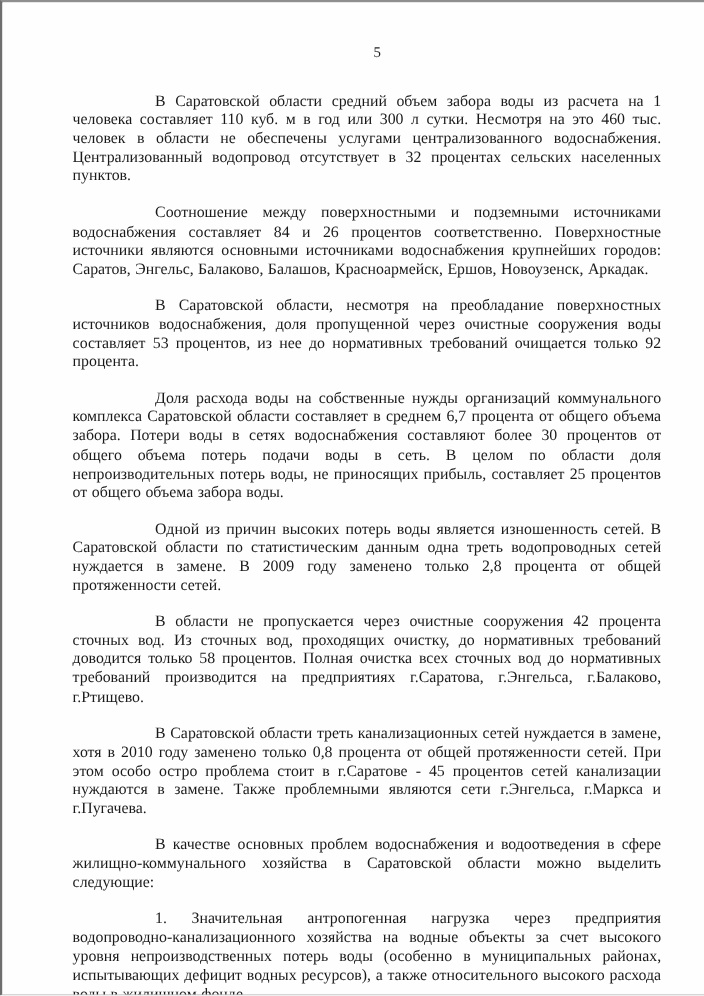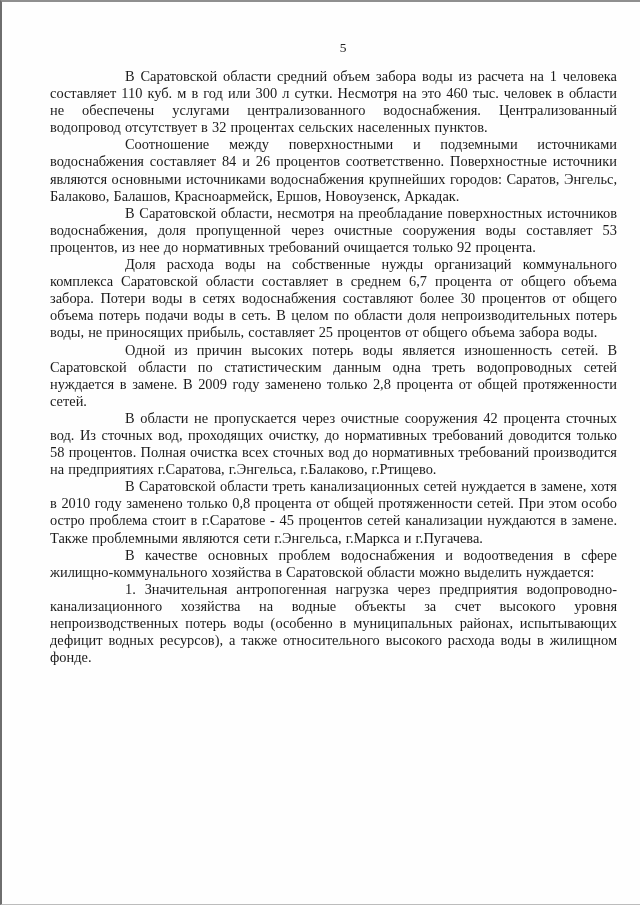--- a/index.html
+++ b/index.html
@@ -31,21 +31,21 @@
     line-height: 15px;
     color: #222222;
   }
   .text-body {
     position: absolute;
     top: 66px;
     left: 48px;
     width: 567px;
   }
   .text-body p {
-    margin: 0;
+    margin: 16px;
     padding: 0;
     text-indent: 75px;
     text-align: justify;
     font-size: 14.4px;
     line-height: 17.1px;
     word-spacing: 0.5px;
   }
 </style>
 </head>
 <body>
@@ -54,16 +54,16 @@
   <div class="page-number">5</div>
 
   <div class="text-body">
     <p>В Саратовской области средний объем забора воды из расчета на 1 человека составляет 110 куб. м в год или 300 л сутки. Несмотря на это 460 тыс. человек в области не обеспечены услугами централизованного водоснабжения. Централизованный водопровод отсутствует в 32 процентах сельских населенных пунктов.</p>
     <p>Соотношение между поверхностными и подземными источниками водоснабжения составляет 84 и 26 процентов соответственно. Поверхностные источники являются основными источниками водоснабжения крупнейших городов: Саратов, Энгельс, Балаково, Балашов, Красноармейск, Ершов, Новоузенск, Аркадак.</p>
     <p>В Саратовской области, несмотря на преобладание поверхностных источников водоснабжения, доля пропущенной через очистные сооружения воды составляет 53 процентов, из нее до нормативных требований очищается только 92 процента.</p>
     <p>Доля расхода воды на собственные нужды организаций коммунального комплекса Саратовской области составляет в среднем 6,7 процента от общего объема забора. Потери воды в сетях водоснабжения составляют более 30 процентов от общего объема потерь подачи воды в сеть. В целом по области доля непроизводительных потерь воды, не приносящих прибыль, составляет 25 процентов от общего объема забора воды.</p>
     <p>Одной из причин высоких потерь воды является изношенность сетей. В Саратовской области по статистическим данным одна треть водопроводных сетей нуждается в замене. В 2009 году заменено только 2,8 процента от общей протяженности сетей.</p>
     <p>В области не пропускается через очистные сооружения 42 процента сточных вод. Из сточных вод, проходящих очистку, до нормативных требований доводится только 58 процентов. Полная очистка всех сточных вод до нормативных требований производится на предприятиях г.Саратова, г.Энгельса, г.Балаково, г.Ртищево.</p>
     <p>В Саратовской области треть канализационных сетей нуждается в замене, хотя в 2010 году заменено только 0,8 процента от общей протяженности сетей. При этом особо остро проблема стоит в г.Саратове - 45 процентов сетей канализации нуждаются в замене. Также проблемными являются сети г.Энгельса, г.Маркса и г.Пугачева.</p>
-    <p>В качестве основных проблем водоснабжения и водоотведения в сфере жилищно-коммунального хозяйства в Саратовской области можно выделить нуждается:</p>
+    <p>В качестве основных проблем водоснабжения и водоотведения в сфере жилищно-коммунального хозяйства в Саратовской области можно выделить следующие:</p>
     <p>1. Значительная антропогенная нагрузка через предприятия водопроводно-канализационного хозяйства на водные объекты за счет высокого уровня непроизводственных потерь воды (особенно в муниципальных районах, испытывающих дефицит водных ресурсов), а также относительного высокого расхода воды в жилищном фонде.</p>
   </div>
 </div>
 
 </body></html>

